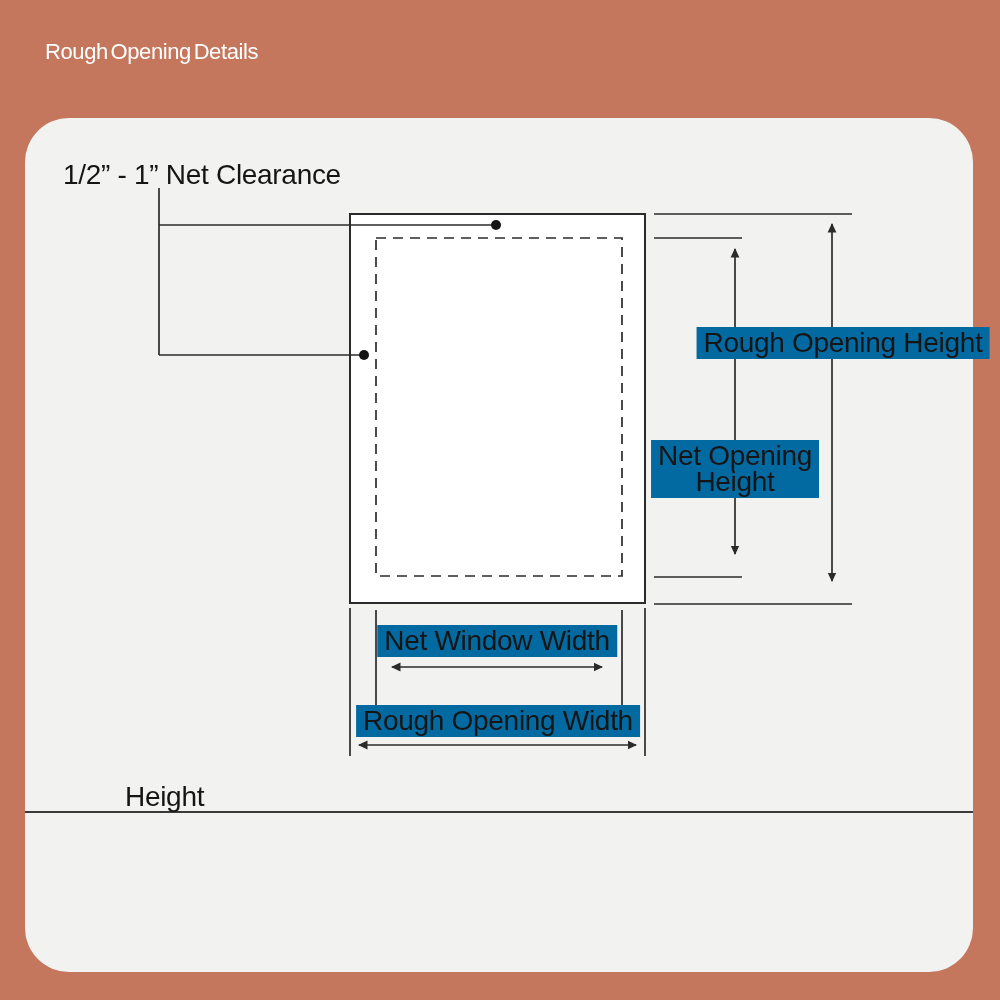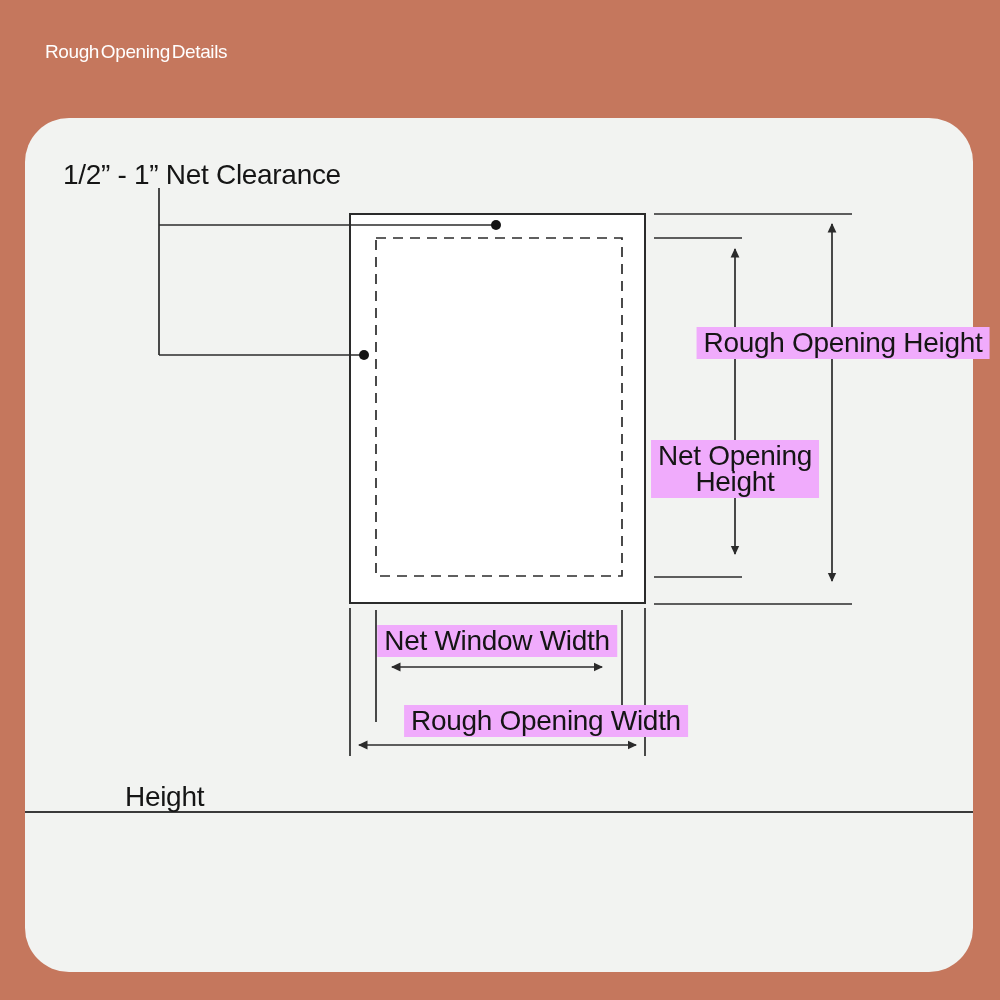--- a/index.html
+++ b/index.html
@@ -11,21 +11,21 @@
     font-family: "Liberation Sans", "DejaVu Sans", sans-serif;
     overflow: hidden;
   }
   .header {
     position: absolute;
     top: 34px; left: 45px; right: 66px;
     display: flex;
     justify-content: space-between;
     align-items: baseline;
     color: #FFFFFF;
-    font-size: 19px;
+    font-size: 22px;
     font-weight: 500;
     line-height: 36px;
     text-align: center;
   }
   .title-left  { letter-spacing: -0.4px; word-spacing: -3px; }
   .title-right { letter-spacing: 0.3px; }
   .panel {
     position: absolute;
     left: 25px; top: 118px;
     width: 948px; height: 854px;
@@ -35,21 +35,21 @@
   .panel svg { position: absolute; left: 0; top: 0; }
   .lbl {
     position: absolute;
     color: #151515;
     font-size: 28px;
     letter-spacing: -0.3px;
     white-space: nowrap;
   }
   .lbl.centered {
     transform: translate(-50%, -50%);
-    background: #f0abfc;
+    background: #0369a1;
     padding: 3px 7px;
     text-align: center;
     line-height: 26px;
   }
 </style>
 </head>
 <body>
 
 <div class="page">
 
@@ -106,18 +106,18 @@
 
     <div class="lbl centered" style="left:818px; top:225px;">Rough Opening Height</div>
 
     <div class="lbl centered" style="left:710px; top:351px;">
       <div>Net Opening</div>
       <div>Height</div>
     </div>
 
     <div class="lbl centered" style="left:472px; top:523px;">Net Window Width</div>
 
-    <div class="lbl centered" style="left:473px; top:603px;margin-left:48px;">Rough Opening Width</div>
+    <div class="lbl centered" style="left:473px; top:603px;">Rough Opening Width</div>
 
     <div class="lbl" style="left:100px; top:663px;">Height</div>
 
   </div>
 </div>
 
 </body></html>

